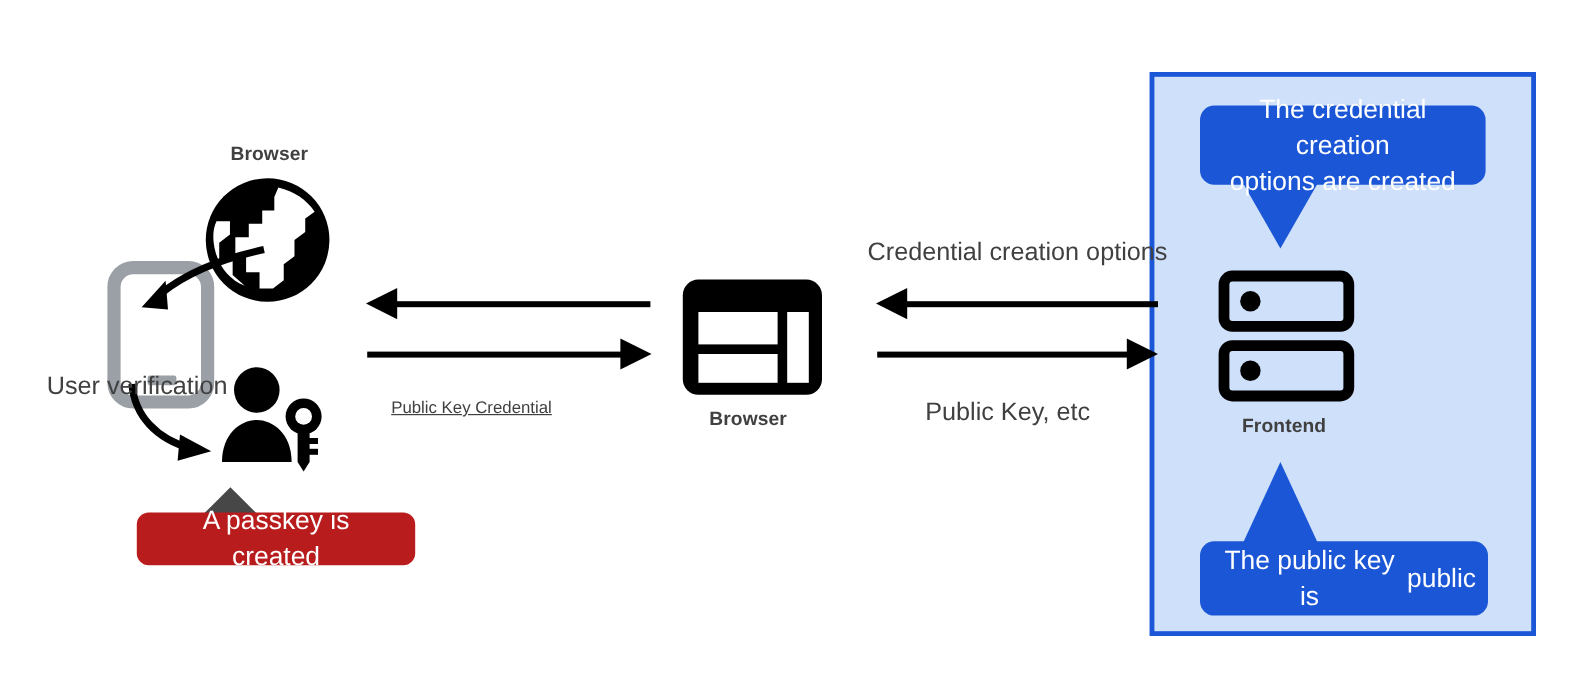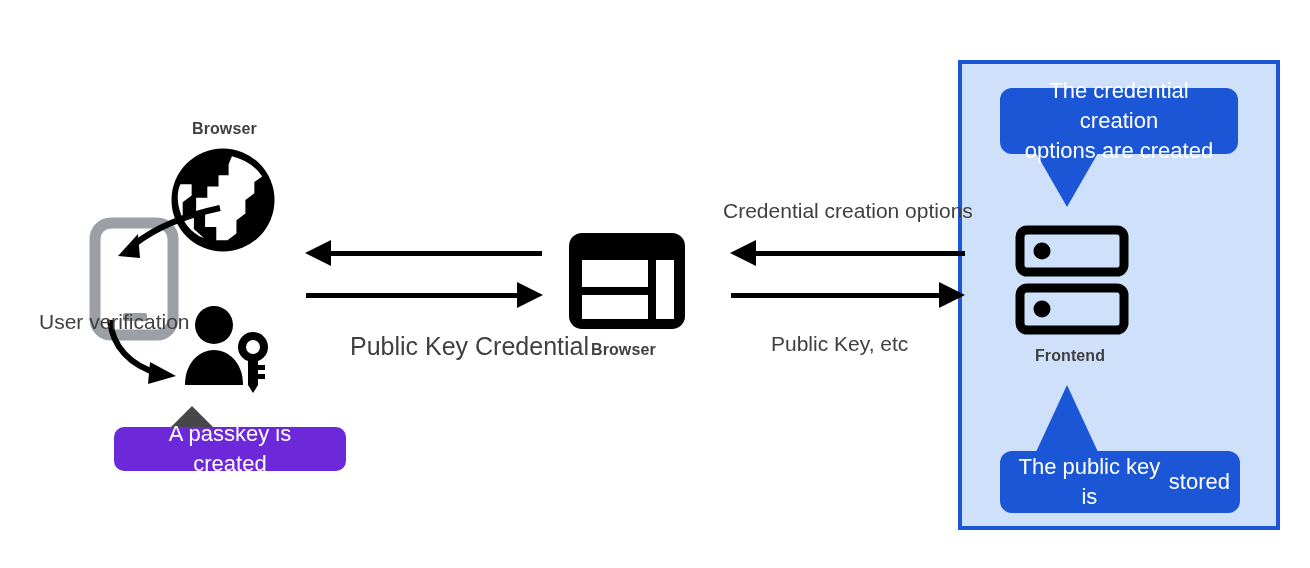--- a/index.html
+++ b/index.html
@@ -62,21 +62,21 @@
   }
   .tip-down, .tip-up {
     width: 0; height: 0;
     border-left: 31px solid transparent;
     border-right: 31px solid transparent;
   }
   .tip-down { border-top: 54px solid #1a56d6; }
   .tip-up   { border-bottom: 67px solid #1a56d6; }
 
   .tooltip {
-    background: #6d28d9;
+    background: #b91c1c;
     border-radius: 10px;
     color: #ffffff;
     font-size: 22px;
     line-height: 30px;
     text-align: center;
     display: flex;
     align-items: center;
     justify-content: center;
     box-sizing: border-box;
     padding: 4px 18px;
@@ -129,21 +129,21 @@
       <rect x="4" y="62" width="104" height="42" rx="7" ry="7" fill="none" stroke="#000000" stroke-width="9"></rect>
       <circle cx="26" cy="83" r="8.5" fill="#000000"></circle>
     </svg>
   </div>
   <div class="abs lbl lbl-bold" style="left:1035px; top:346px;">Frontend</div>
 
   <div class="abs" style="left:1000px; top:385px;">
     <div class="tip-up" style="margin-left:36px;"></div>
     <div class="callout" style="width:240px; height:62px; margin-top:-1px;">
       <span>The public key is</span>
-      <span>stored</span>
+      <span>public</span>
     </div>
   </div>
 
   <div class="abs" style="left:568px; top:232px;">
     <svg width="118" height="98" viewBox="0 0 118 98" aria-hidden="true">
       <rect x="1" y="1" width="116" height="96" rx="13" ry="13" fill="#000000"></rect>
       <rect x="14" y="28" width="66" height="27" fill="#ffffff"></rect>
       <rect x="14" y="63" width="66" height="24" fill="#ffffff"></rect>
       <rect x="88" y="28" width="18" height="59" fill="#ffffff"></rect>
     </svg>
@@ -208,21 +208,21 @@
   <div class="abs" style="left:305px; top:240px; display:flex; align-items:center;">
     <div class="arrow-head-left"></div>
     <div class="arrow-line" style="width:212px; margin-left:-1px;"></div>
   </div>
 
   <div class="abs" style="left:306px; top:282px; display:flex; align-items:center;">
     <div class="arrow-line" style="width:212px;"></div>
     <div class="arrow-head-right" style="margin-left:-1px;"></div>
   </div>
 
-  <div class="abs lbl" style="left:350px; top:331px; font-size:25px;">Public Key Credential</div>
+  <div class="abs lbl" style="left:326px; top:331px; font-size:14px;text-decoration:underline;">Public Key Credential</div>
 
   <div class="abs lbl" style="left:723px; top:198px; font-size:21px;">Credential creation options</div>
 
   <div class="abs" style="left:730px; top:240px; display:flex; align-items:center;">
     <div class="arrow-head-left"></div>
     <div class="arrow-line" style="width:210px; margin-left:-1px;"></div>
   </div>
 
   <div class="abs" style="left:731px; top:282px; display:flex; align-items:center;">
     <div class="arrow-line" style="width:209px;"></div>

